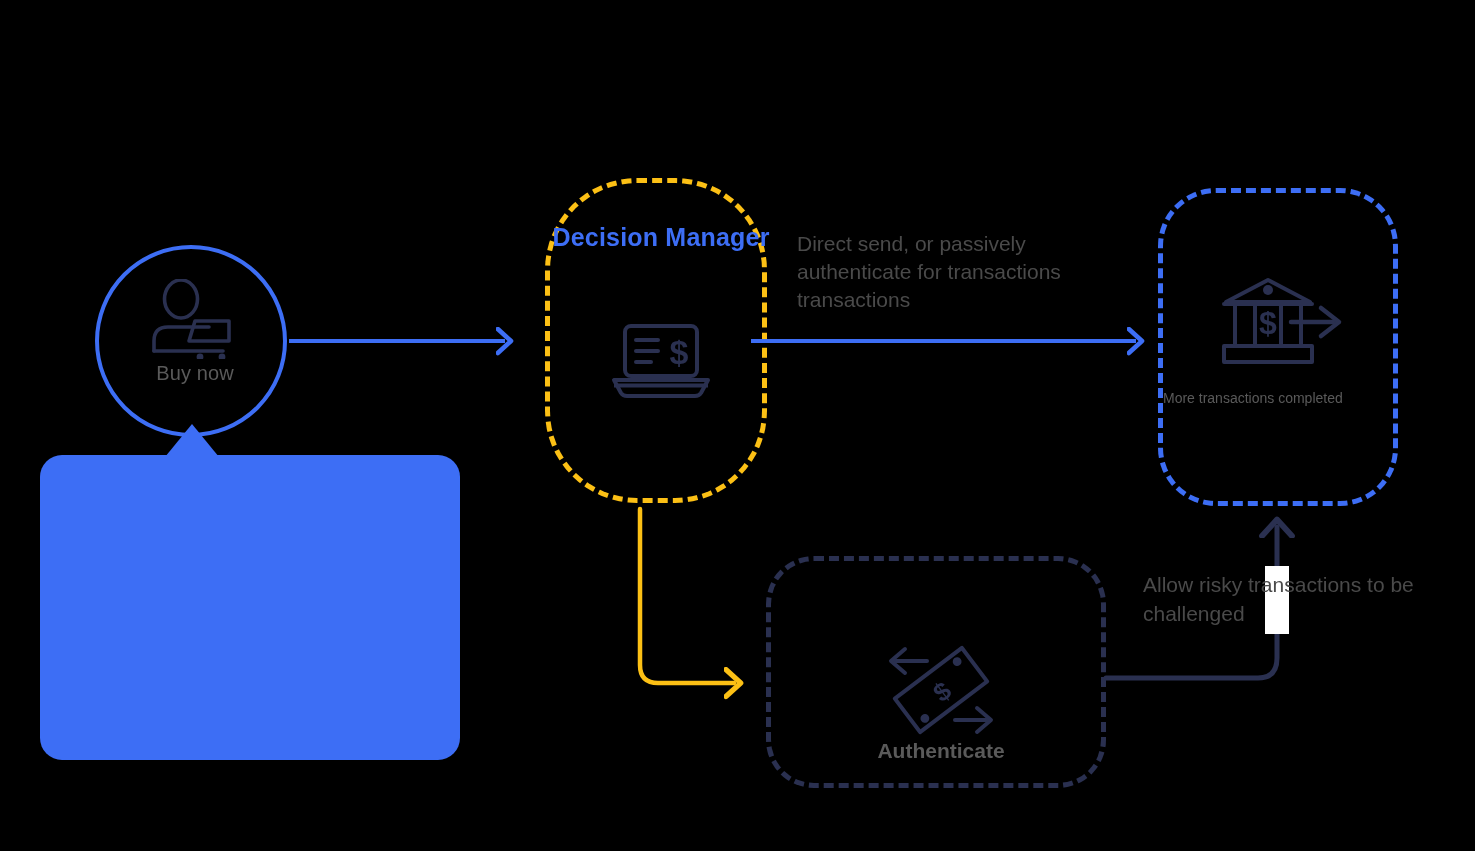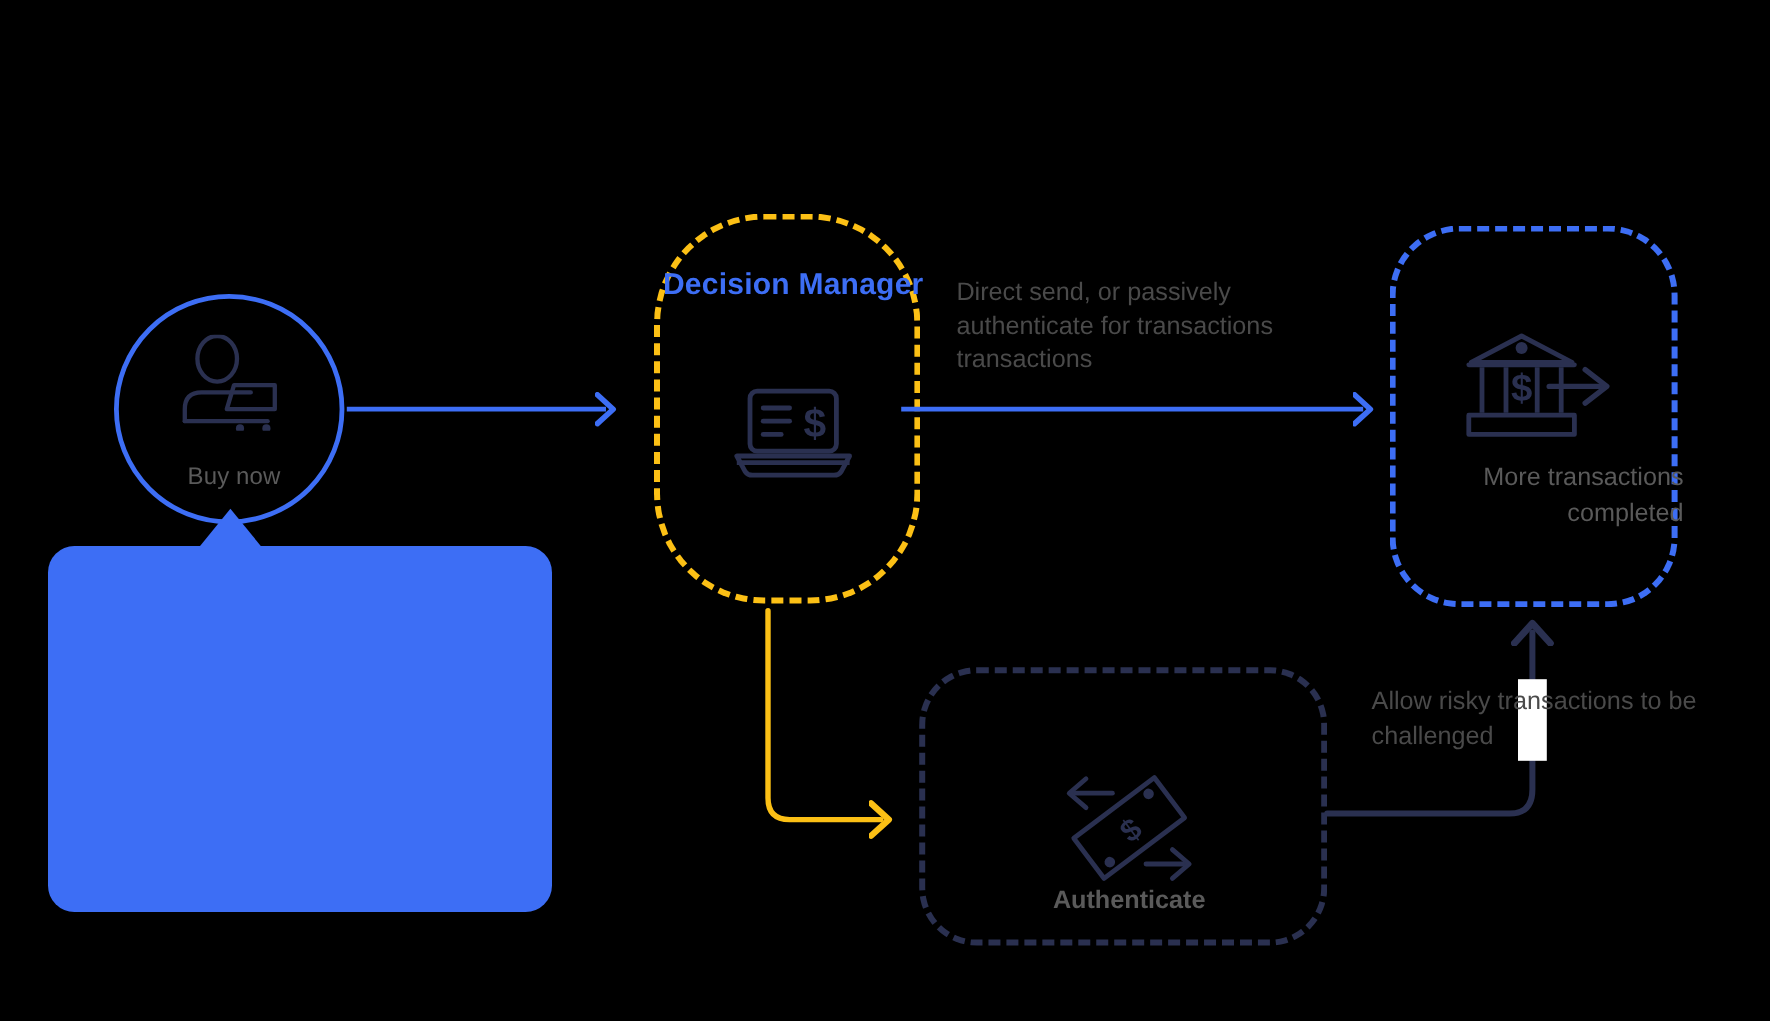--- a/index.html
+++ b/index.html
@@ -33,21 +33,20 @@
     left: 50px; top: 30px;
     width: 92px; height: 80px;
   }
   #buyer-label {
     left: 0; top: 113px;
     width: 192px;
     text-align: center;
     color: #5a5a5a;
     font-size: 20px;
     letter-spacing: .1px;
-    margin-top: 24px;
   }
 
   
   #callout-box {
     left: 40px; top: 455px;
     width: 420px; height: 305px;
     background: #3d6ef5;
     border-radius: 22px;
   }
   #callout-pointer {
@@ -107,23 +106,23 @@
     font-weight: bold;
     letter-spacing: .2px;
   }
   #authorization-icon {
     left: 58px; top: 83px;
     width: 124px; height: 90px;
   }
   #authorization-caption {
     left: 0; top: 190px;
     width: 240px;
-    text-align: right;
-    color: #5a5a5a;
-    font-size: 21px;
+    text-align: left;
+    color: #5a5a5a;
+    font-size: 14px;
     line-height: 30px;
   }
 
   
   #payer-node {
     left: 766px; top: 556px;
     width: 340px; height: 232px;
     border-radius: 48px;
     box-sizing: border-box;
     border: 5px dashed #2a3050;

